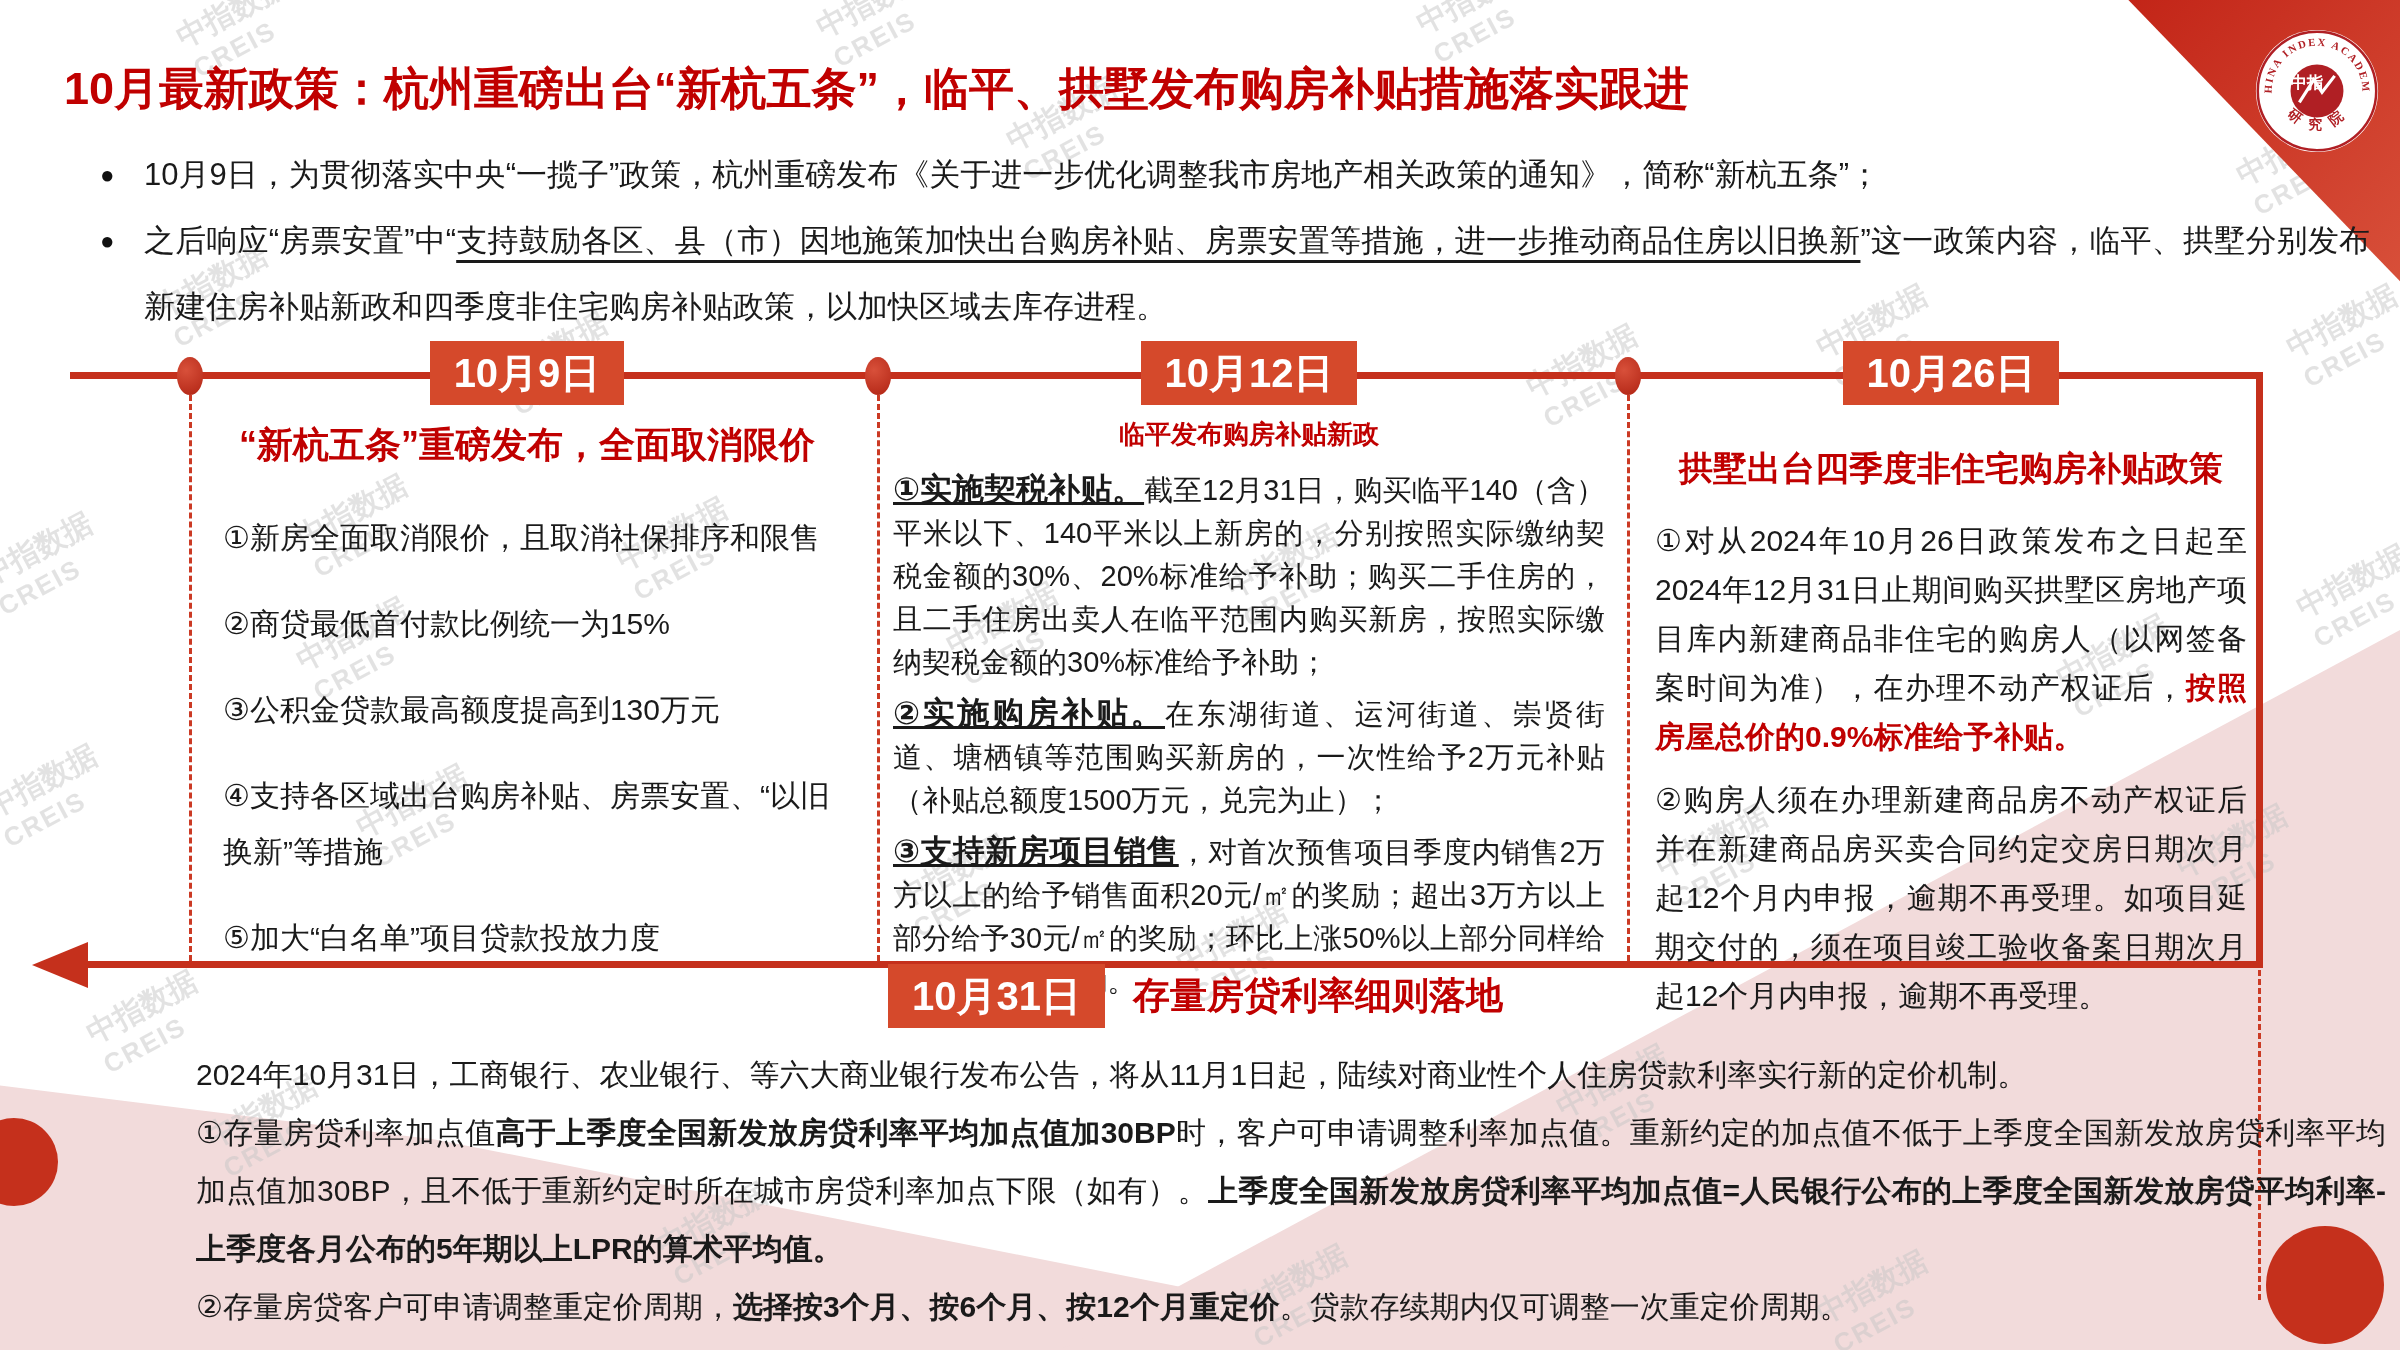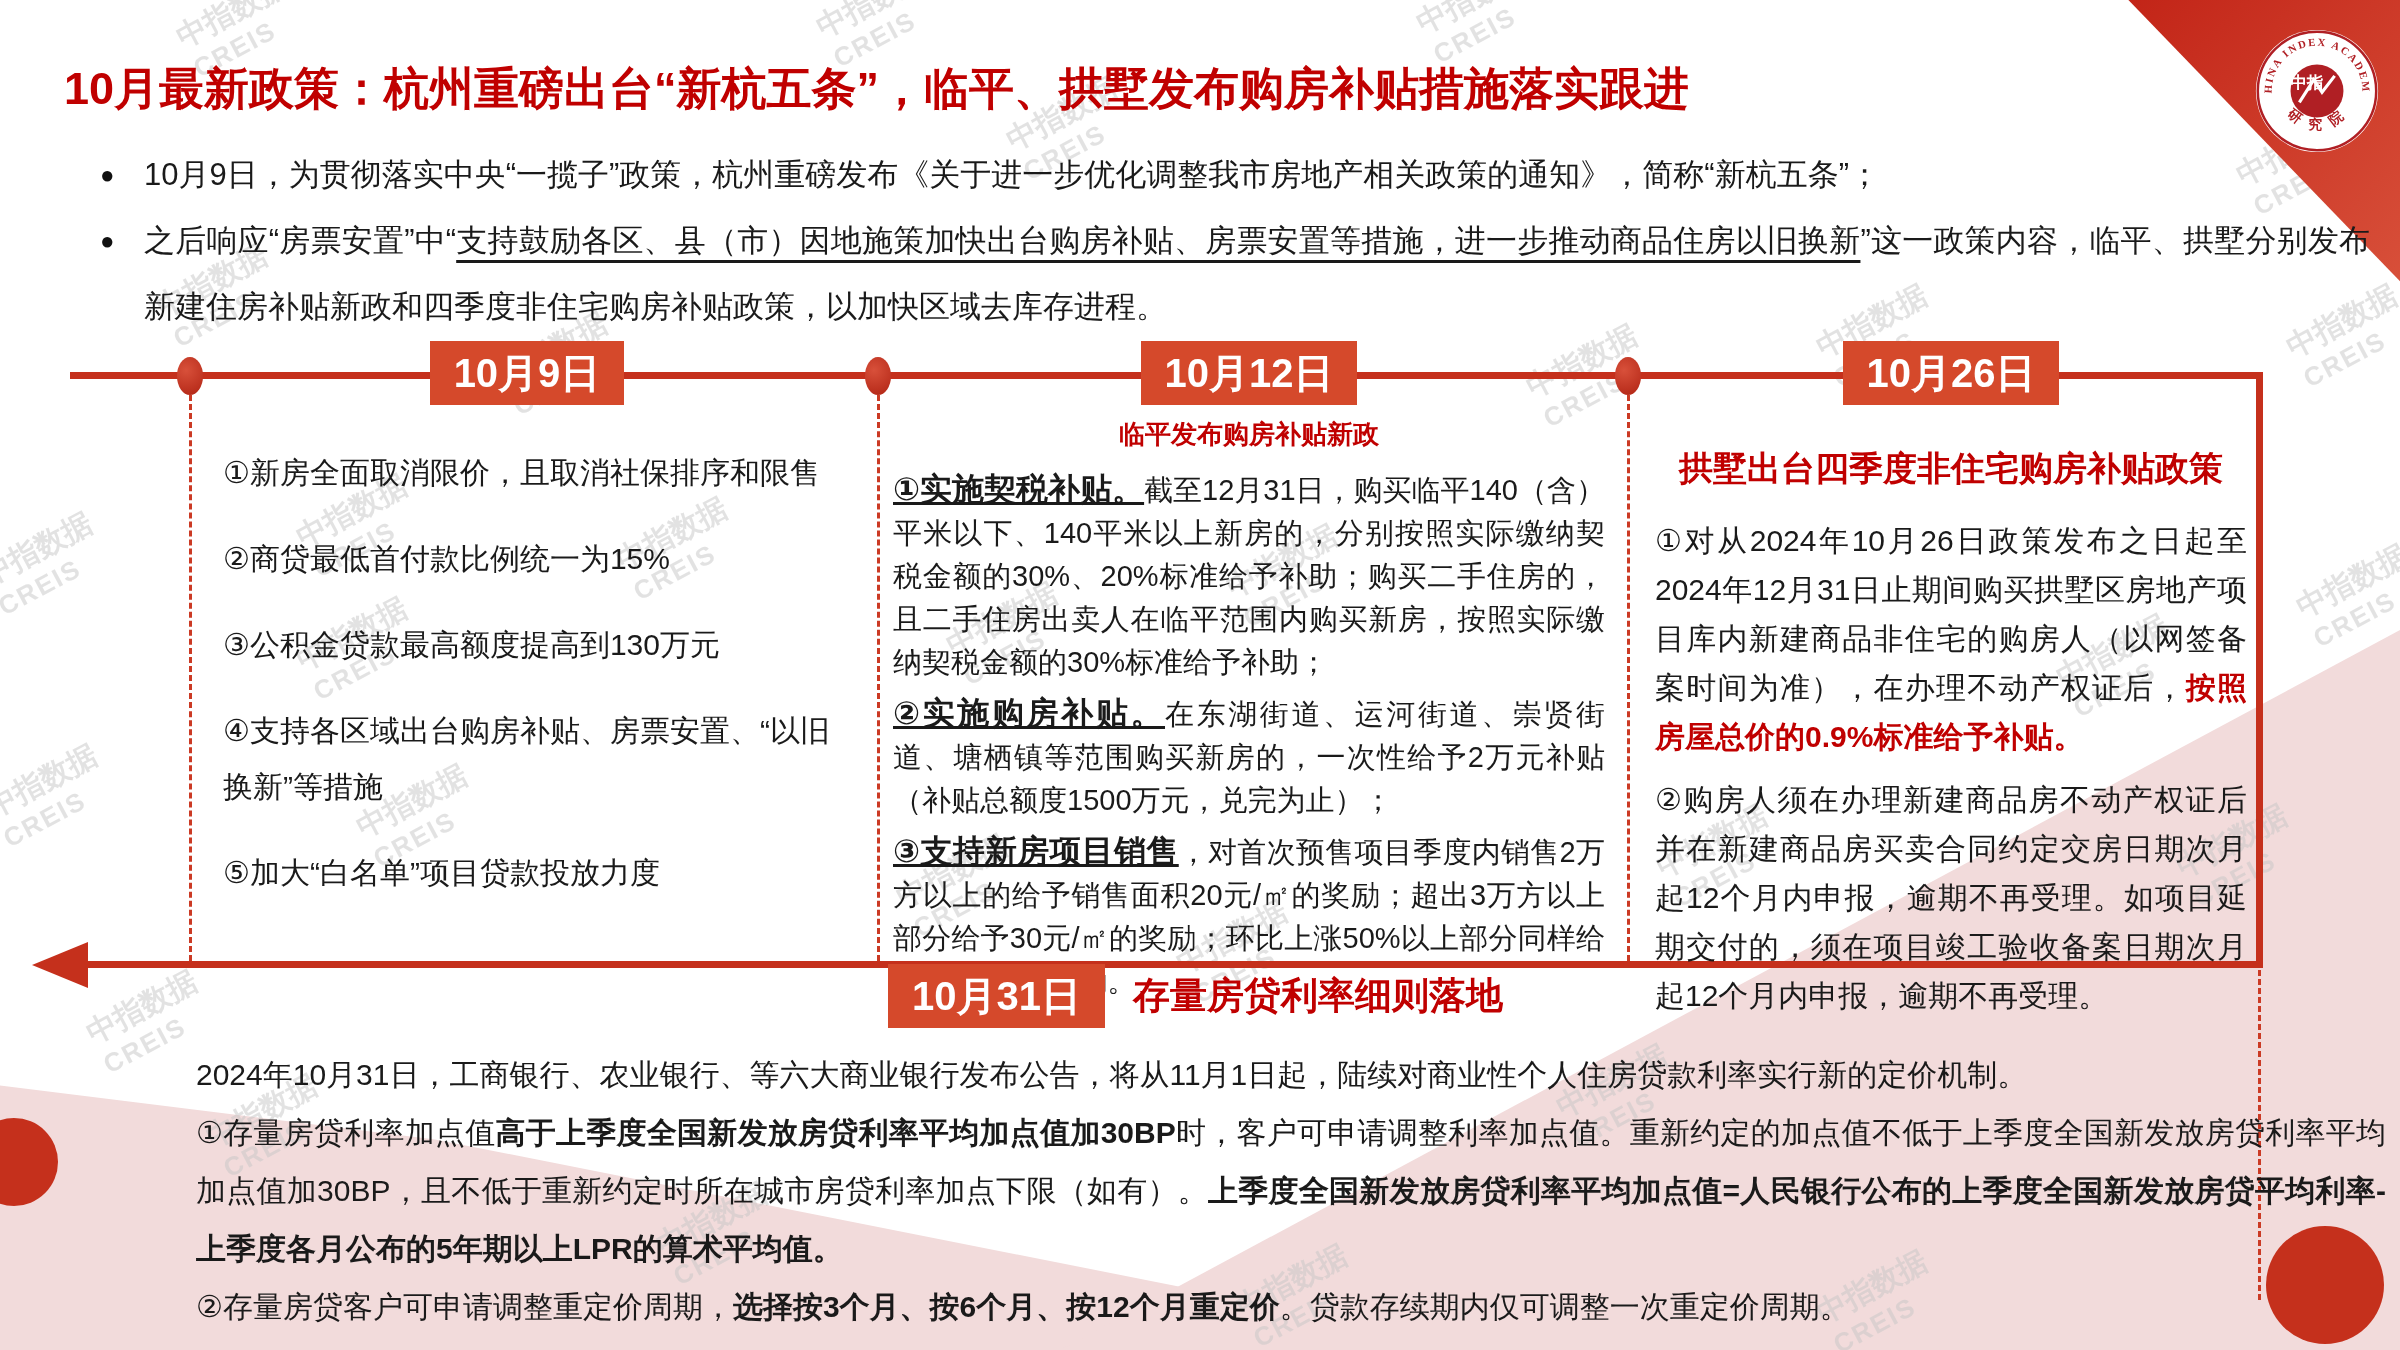--- a/index.html
+++ b/index.html
@@ -194,20 +194,21 @@
   <div class="tl-dot dot-3"></div>
   <div class="tl-dash dash-1"></div>
   <div class="tl-dash dash-2"></div>
   <div class="tl-dash dash-3"></div>
   <div class="dash-right"></div>
 
   <div class="col col1">
     <div class="col-head">
       <span class="badge">10月9日</span>
     </div>
+    <div class="col-subtitle">“新杭五条”重磅发布，全面取消限价</div>
     <ul>
       <li>①新房全面取消限价，且取消社保排序和限售</li>
       <li>②商贷最低首付款比例统一为15%</li>
       <li>③公积金贷款最高额度提高到130万元</li>
       <li>④支持各区域出台购房补贴、房票安置、“以旧换新”等措施</li>
       <li>⑤加大“白名单”项目贷款投放力度</li>
     </ul>
   </div>
 
   <div class="col col2">

